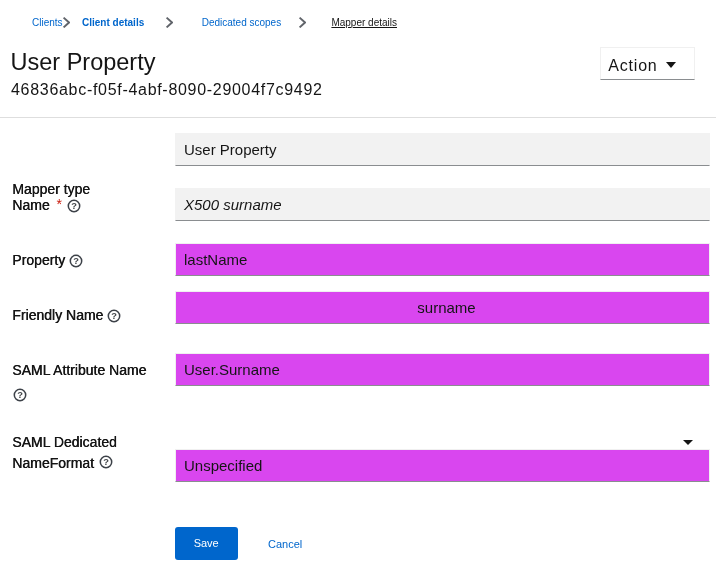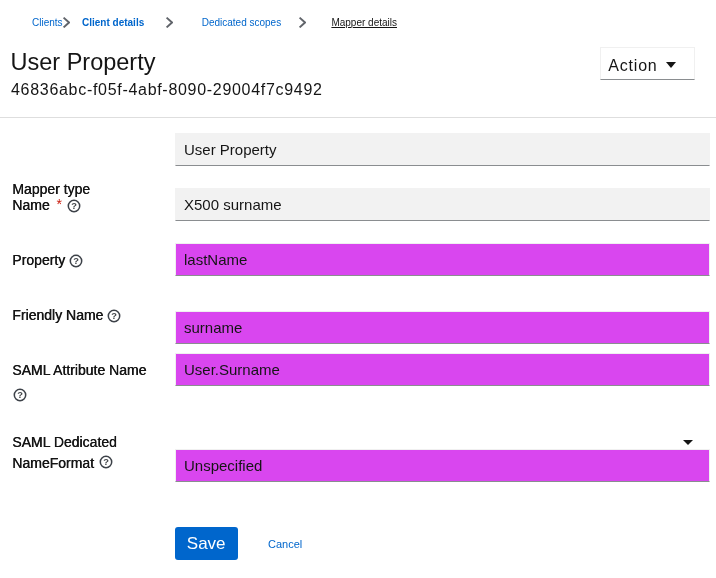--- a/index.html
+++ b/index.html
@@ -44,45 +44,45 @@
 <div class="abs" style="left:0; top:117px; width:716px; height:1px; background:#dedede;"></div>
 
 <div class="abs label" style="left:12.2px; top:139.3px;margin-top:40px;">Mapper type</div>
 <div class="inp ro" style="top:133px;">User Property</div>
 
 <div class="abs label" style="left:12.2px; top:194.5px;">Name <span class="star">*</span></div>
 <svg class="qicon" style="left:67px; top:199px;" viewBox="0 0 14 14">
   <circle cx="7" cy="7" r="5.7" fill="none" stroke="#3c4148" stroke-width="1.5"></circle>
   <text x="7" y="10.2" text-anchor="middle" font-size="9.3" font-family="Liberation Sans" font-weight="bold" fill="#414549">?</text>
 </svg>
-<div class="inp ro" style="top:187.5px;">X500 surname</div>
+<div class="inp ro" style="top:187.5px;font-style:italic;">X500 surname</div>
 
 <div class="abs label" style="left:12.2px; top:249.6px;">Property</div>
 <svg class="qicon" style="left:68.5px; top:254px;" viewBox="0 0 14 14">
   <circle cx="7" cy="7" r="5.7" fill="none" stroke="#3c4148" stroke-width="1.5"></circle>
   <text x="7" y="10.2" text-anchor="middle" font-size="9.3" font-family="Liberation Sans" font-weight="bold" fill="#414549">?</text>
 </svg>
 <div class="inp" style="top:242.5px;">lastName</div>
 
 <div class="abs label" style="left:12.2px; top:304.6px;">Friendly Name</div>
 <svg class="qicon" style="left:107px; top:309px;" viewBox="0 0 14 14">
   <circle cx="7" cy="7" r="5.7" fill="none" stroke="#3c4148" stroke-width="1.5"></circle>
   <text x="7" y="10.2" text-anchor="middle" font-size="9.3" font-family="Liberation Sans" font-weight="bold" fill="#414549">?</text>
 </svg>
-<div class="inp" style="top:311px;">surname</div>
+<div class="inp" style="top:291px;text-align:center;">surname</div>
 
 <div class="abs label" style="left:12.2px; top:360.3px;">SAML Attribute Name</div>
 <svg class="qicon" style="left:13px; top:387.5px;" viewBox="0 0 14 14">
   <circle cx="7" cy="7" r="5.7" fill="none" stroke="#3c4148" stroke-width="1.5"></circle>
   <text x="7" y="10.2" text-anchor="middle" font-size="9.3" font-family="Liberation Sans" font-weight="bold" fill="#414549">?</text>
 </svg>
 <div class="inp" style="top:352.5px;">User.Surname</div>
 
 <div class="abs label" style="left:12.2px; top:431.8px; width:120px;">SAML Dedicated NameFormat</div>
 <svg class="qicon" style="left:99px; top:454.5px;" viewBox="0 0 14 14">
   <circle cx="7" cy="7" r="5.7" fill="none" stroke="#3c4148" stroke-width="1.5"></circle>
   <text x="7" y="10.2" text-anchor="middle" font-size="9.3" font-family="Liberation Sans" font-weight="bold" fill="#414549">?</text>
 </svg>
 <div class="inp" style="top:425.5px;margin-top:23px;">Unspecified</div>
 <div class="abs" style="left:682.5px; top:439.6px; width:0; height:0; border-left:5px solid transparent; border-right:5px solid transparent; border-top:5.6px solid #151515;"></div>
 
-<div class="abs" style="left:174.7px; top:526.8px; width:63px; height:33px; background:#0066cc; border-radius:3px; color:#fff; font-size:17px; line-height:33px; text-align:center;">Save</div>
+<div class="abs" style="left:174.7px; top:526.8px; width:63px; height:33px; background:#0066cc; border-radius:3px; color:#fff; font-size:11px; line-height:33px; text-align:center;">Save</div>
 <a class="abs link" style="left:268px; top:533.9px; font-size:11px; line-height:20px;">Cancel</a>
 
 </body></html>

